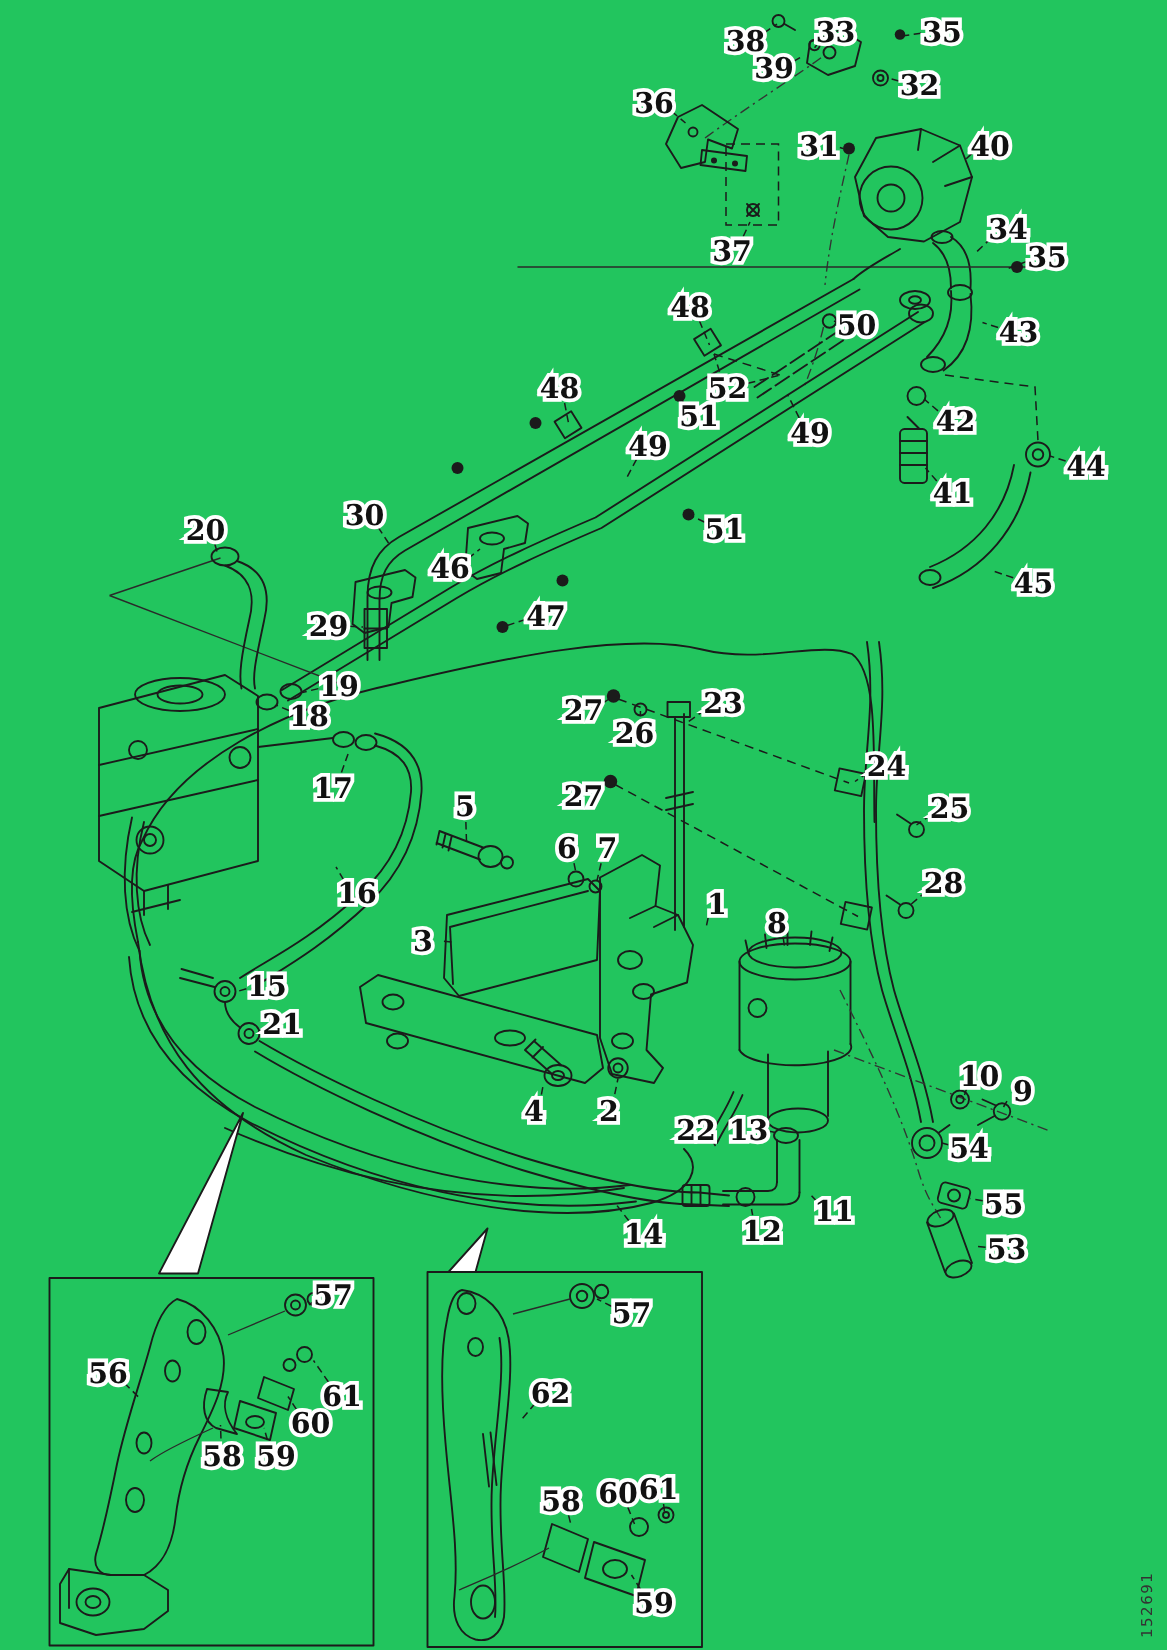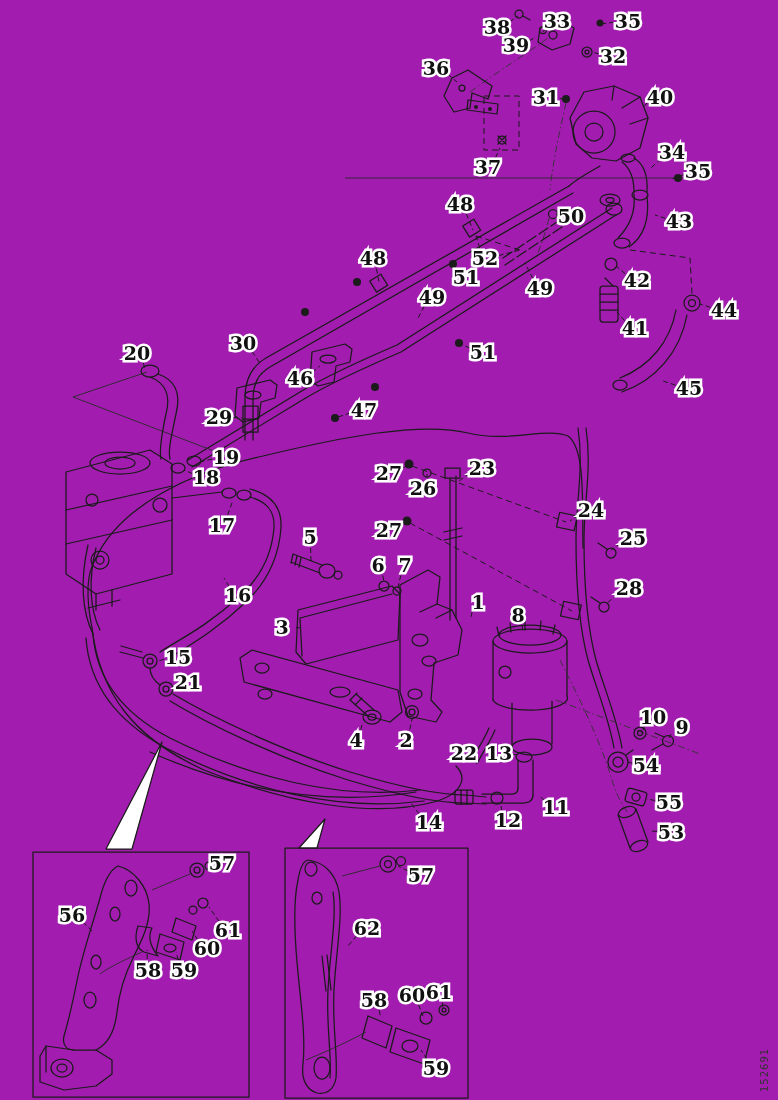--- a/index.html
+++ b/index.html
@@ -1,16 +1,16 @@
 <!DOCTYPE html>
 <html><head>
 <meta charset="utf-8">
 <style>
   html,body{margin:0;padding:0;background:#fff;}
-  .page{position:relative;width:778px;height:1100px;background:#a21caf;overflow:hidden;
+  .page{position:relative;width:778px;height:1100px;background:#22c55e;overflow:hidden;
         font-family:"DejaVu Serif", serif;}
   svg{position:absolute;left:0;top:0;}
   .art{stroke:#1b1b1b;fill:none;stroke-width:1.25;stroke-linecap:round;stroke-linejoin:round;}
   .thin{stroke:#2a2a2a;fill:none;stroke-width:0.9;}
   .dash{stroke:#1b1b1b;fill:none;stroke-width:1;stroke-dasharray:6 4;}
   .dashdot{stroke:#333;fill:none;stroke-width:0.9;stroke-dasharray:7 3 1.5 3;}
   .dot{fill:#1b1b1b;stroke:none;}
   .white{fill:#fff;}
   .callout-text{font-family:"DejaVu Serif", serif;font-weight:bold;font-size:19px;fill:#111;}
   .fig-num{font-family:"DejaVu Sans", sans-serif;font-size:10px;fill:#333;letter-spacing:1px;}

